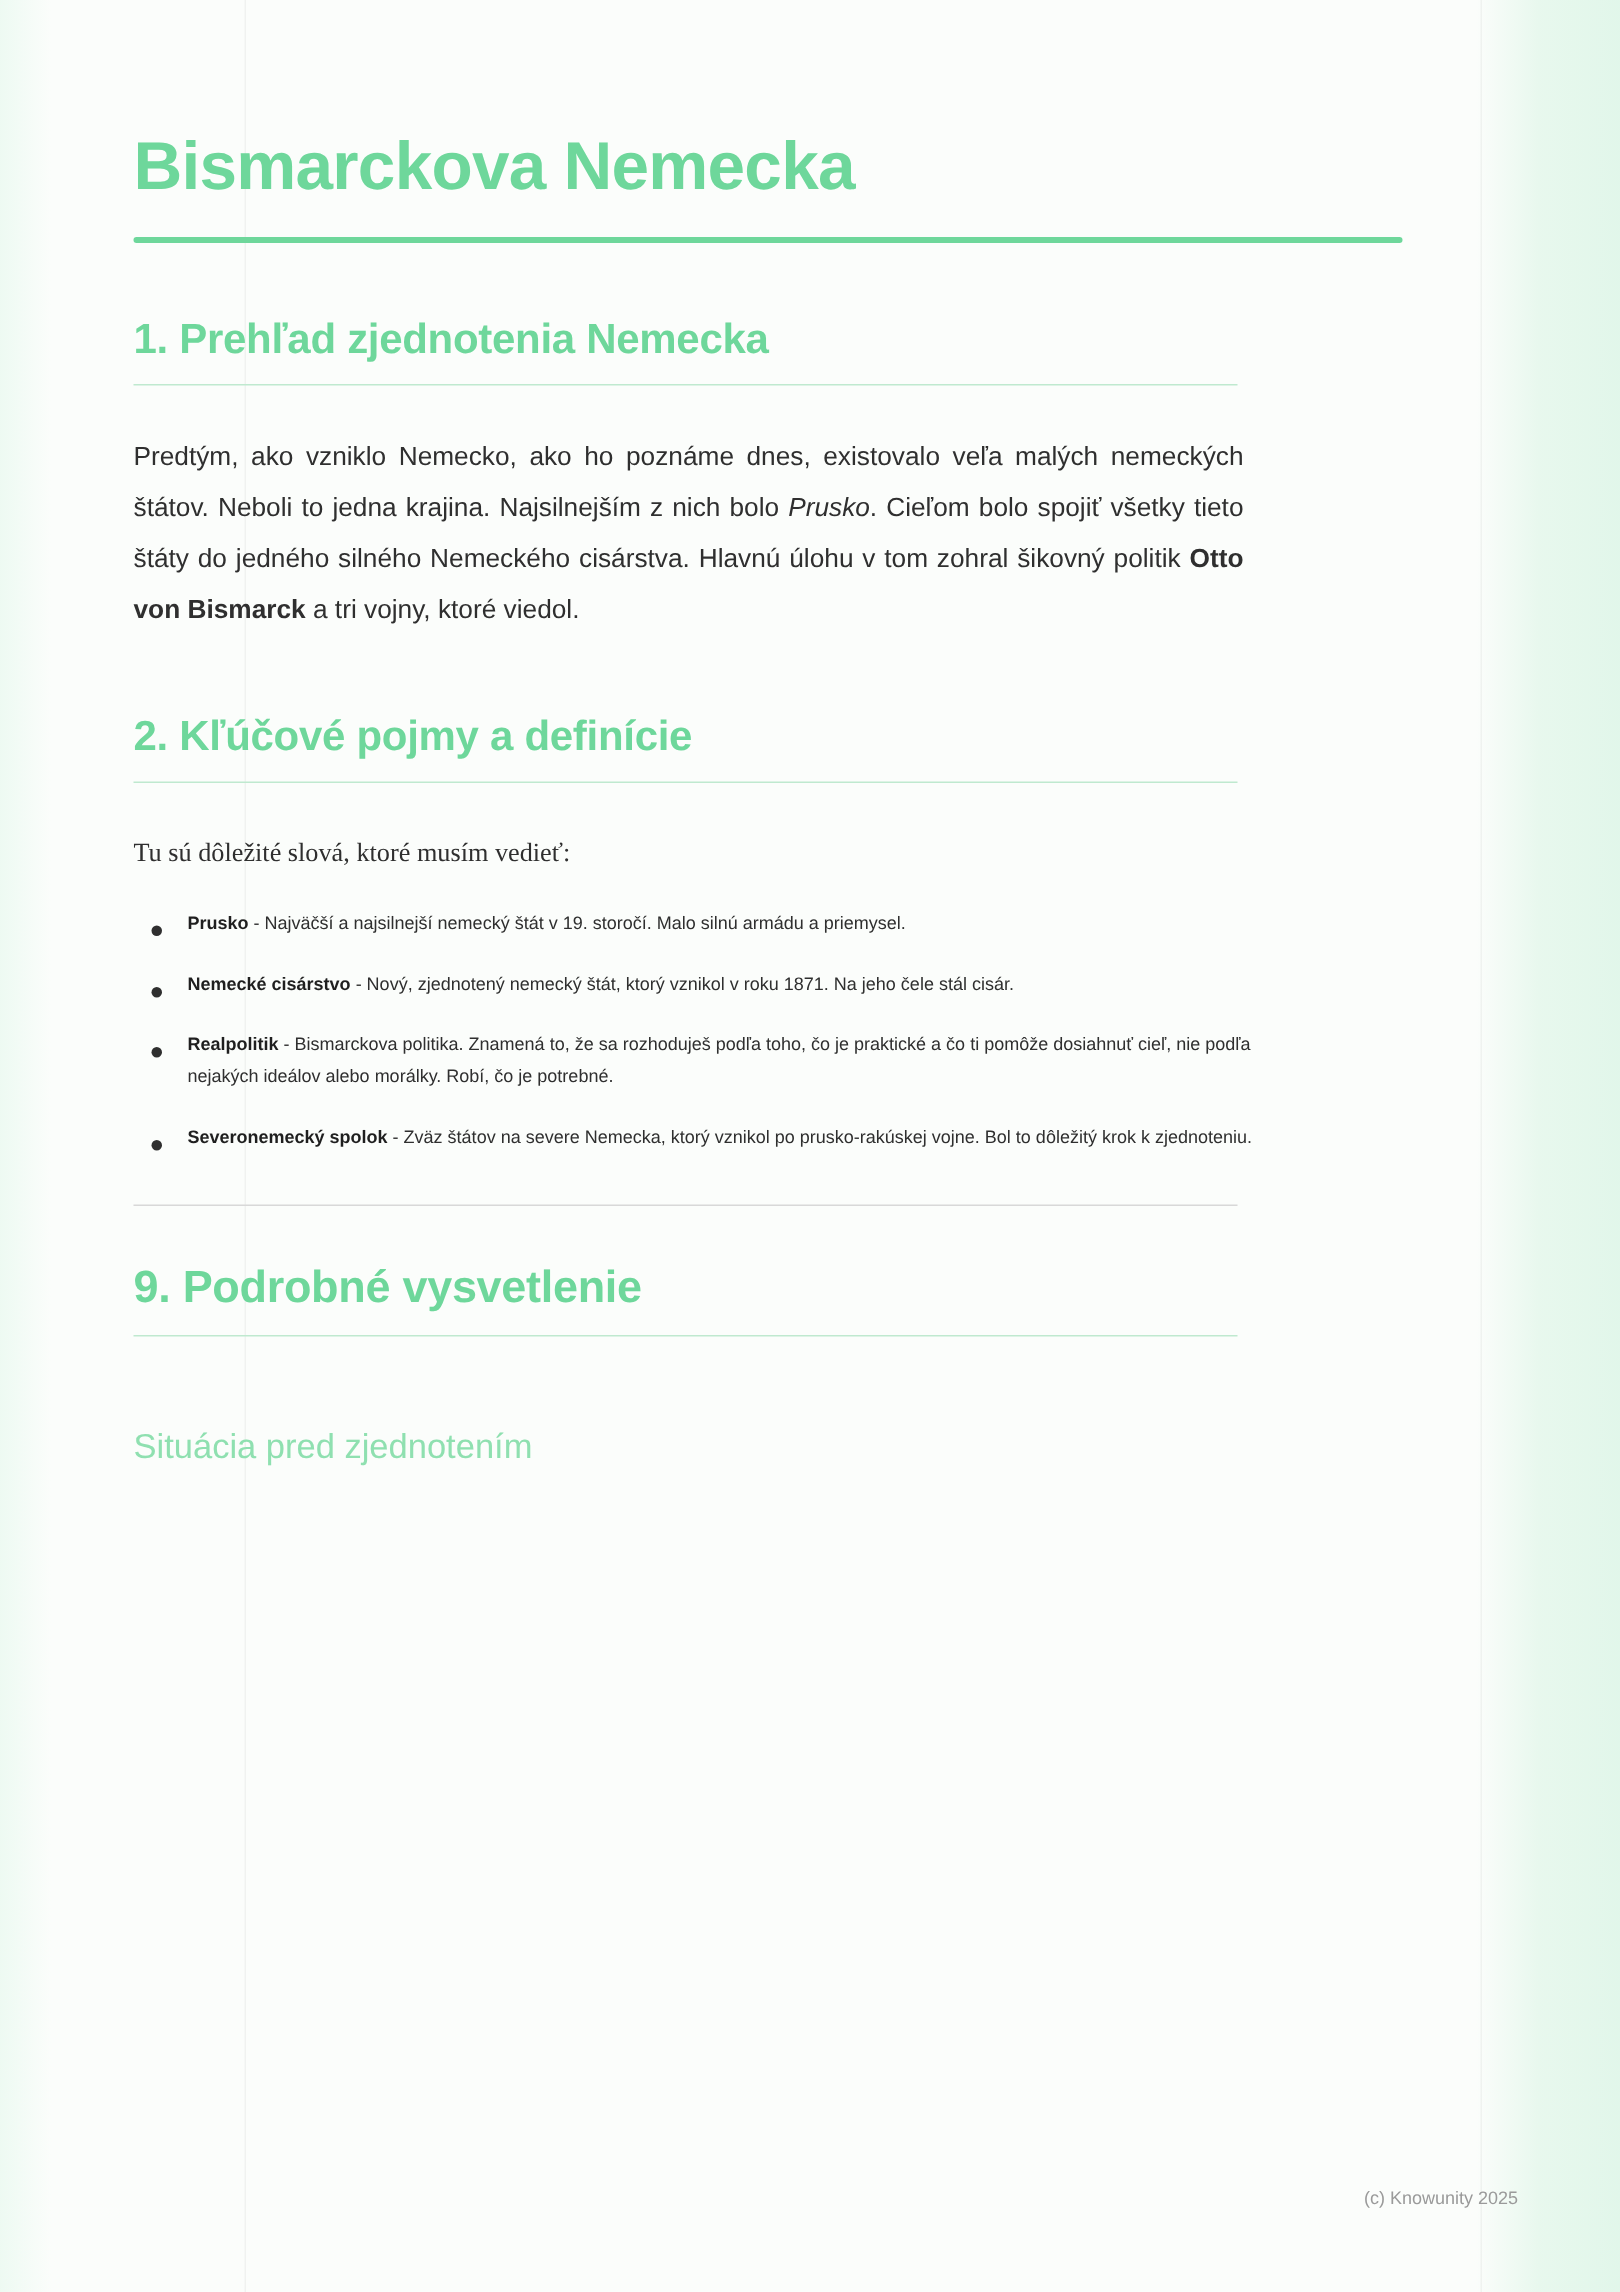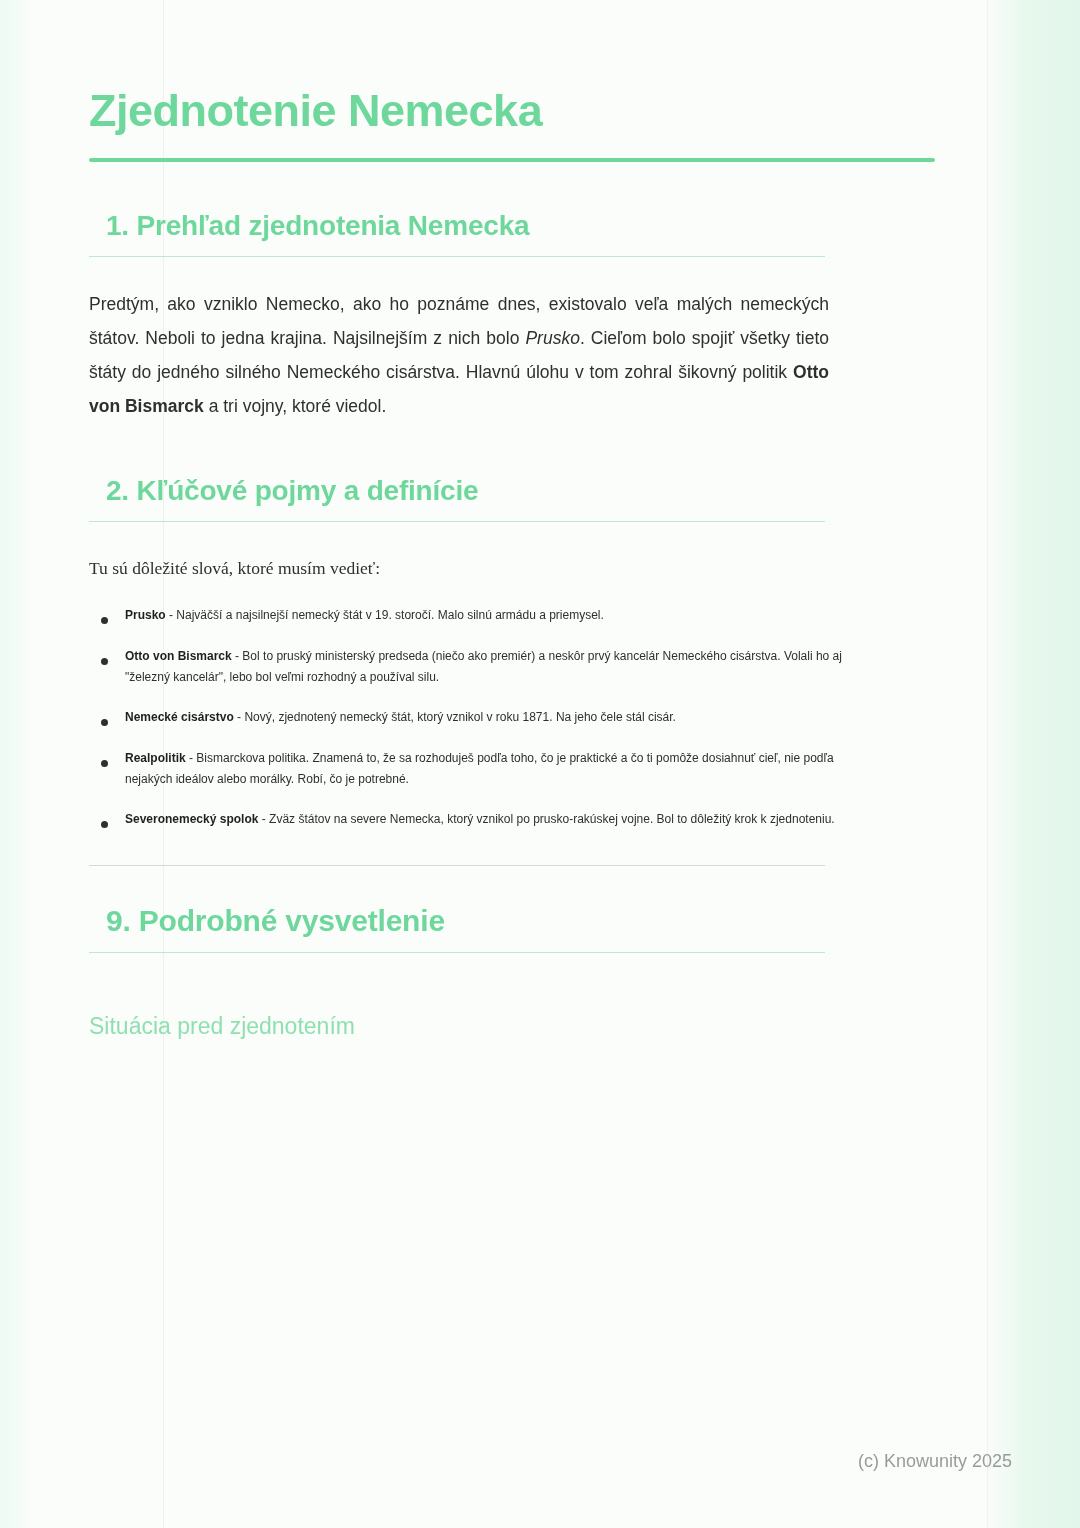--- a/index.html
+++ b/index.html
@@ -79,21 +79,21 @@
     background: #6ed79b;
     width: 846px;
     margin: 0 0 48px 0;
     border-radius: 2px;
   }
 
   h2.section-title {
     font-size: 28px;
     font-weight: bold;
     color: #6ed79b;
-    margin: 0 0 14px 17px;
+    margin: 0 0 14px 0;
     letter-spacing: -0.2px;
   }
   .section-rule {
     height: 1px;
     background: #bfe9cf;
     width: 736px;
     margin: 0 0 30px 0;
   }
 
   p.body-text {
@@ -156,53 +156,52 @@
     font-size: 23px;
     font-weight: normal;
     color: #8fe0b0;
     margin: 0;
   }
 
   .footer-credit {
     position: absolute;
     right: 68px;
     bottom: 56px;
-    font-size: 18px;
+    font-size: 12px;
     color: #9a9a9a;
     z-index: 3;
   }
   em.ital { font-style: italic; }
 </style>
 </head>
 <body>
 
 <div class="page">
   <div class="tint-left"></div>
   <div class="tint-right"></div>
   <div class="fold-line"></div>
   <div class="fold-line2"></div>
 
   <div class="content">
 
-    <h1 class="doc-title">Zjednotenie Nemecka</h1>
+    <h1 class="doc-title">Bismarckova Nemecka</h1>
     <div class="title-rule"></div>
 
     <h2 class="section-title">1. Prehľad zjednotenia Nemecka</h2>
     <div class="section-rule"></div>
     <p class="body-text"><span>Predtým, ako vzniklo Nemecko, ako ho poznáme dnes, existovalo veľa malých nemeckých štátov. Neboli to jedna krajina. Najsilnejším z nich bolo </span><em class="ital">Prusko</em><span>. Cieľom bolo spojiť všetky tieto štáty do jedného silného Nemeckého cisárstva. Hlavnú úlohu v tom zohral šikovný politik </span><b>Otto von Bismarck</b><span> a tri vojny, ktoré viedol.</span></p>
 
     <div class="spacer-48"></div>
 
     <h2 class="section-title">2. Kľúčové pojmy a definície</h2>
     <div class="section-rule"></div>
     <p class="lead-text">Tu sú dôležité slová, ktoré musím vedieť:</p>
 
     <ul class="terms">
       <li><b>Prusko</b><span> - Najväčší a najsilnejší nemecký štát v 19. storočí. Malo silnú armádu a priemysel.</span></li>
-      <li><b>Otto von Bismarck</b><span> - Bol to pruský ministerský predseda (niečo ako premiér) a neskôr prvý kancelár Nemeckého cisárstva. Volali ho aj "železný kancelár", lebo bol veľmi rozhodný a používal silu.</span></li>
       <li><b>Nemecké cisárstvo</b><span> - Nový, zjednotený nemecký štát, ktorý vznikol v roku 1871. Na jeho čele stál cisár.</span></li>
       <li><b>Realpolitik</b><span> - Bismarckova politika. Znamená to, že sa rozhoduješ podľa toho, čo je praktické a čo ti pomôže dosiahnuť cieľ, nie podľa nejakých ideálov alebo morálky. Robí, čo je potrebné.</span></li>
       <li><b>Severonemecký spolok</b><span> - Zväz štátov na severe Nemecka, ktorý vznikol po prusko-rakúskej vojne. Bol to dôležitý krok k zjednoteniu.</span></li>
     </ul>
 
     <div class="divider-light"></div>
 
     <div class="spacer-36"></div>
 
     <h2 class="section-title big">9. Podrobné vysvetlenie</h2>

